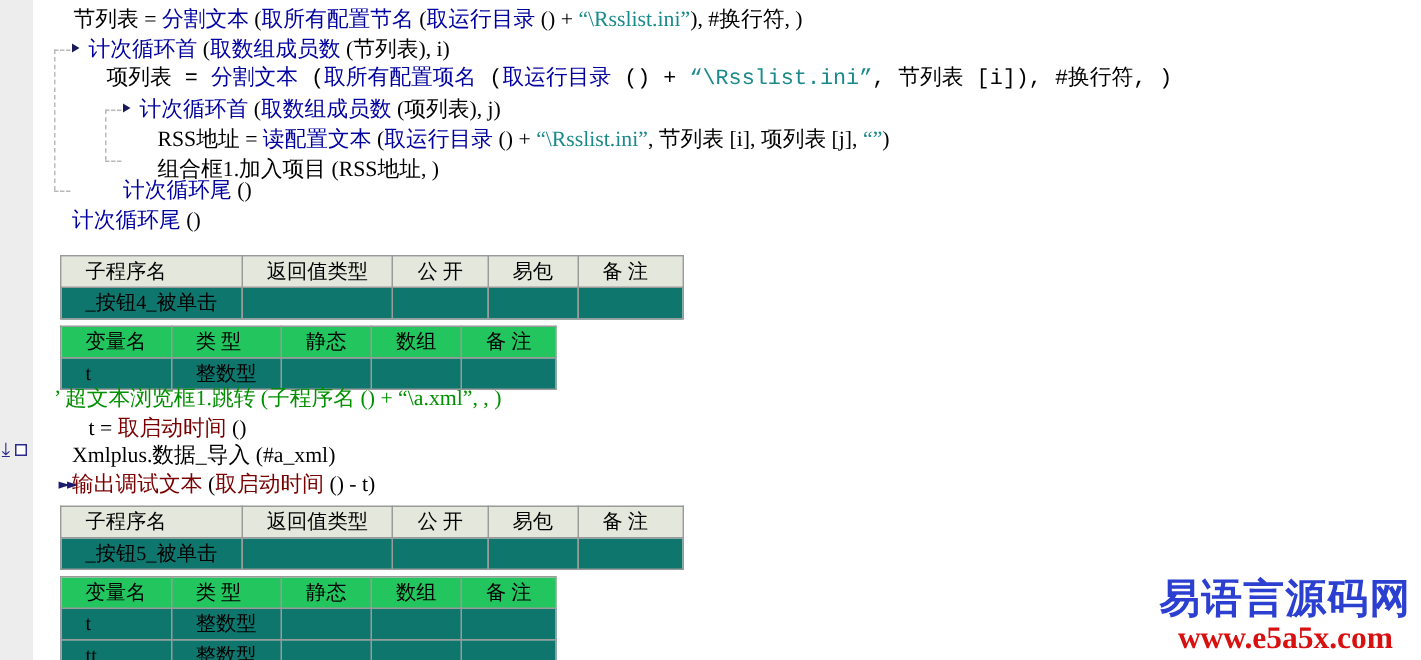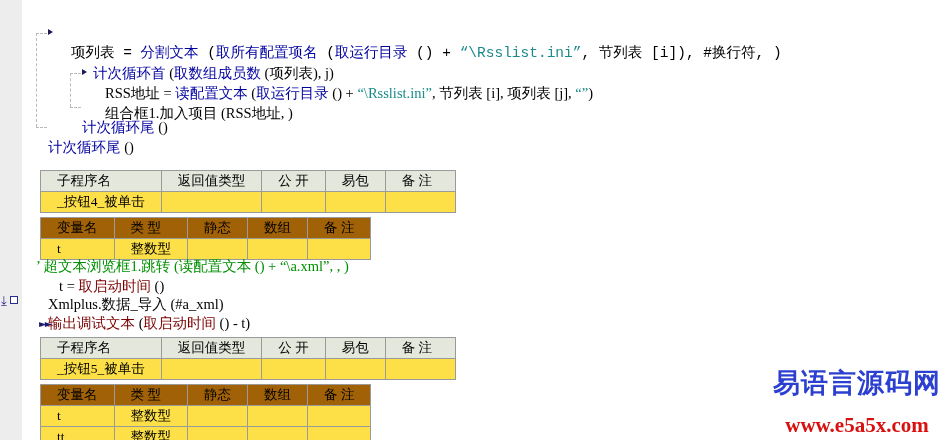--- a/index.html
+++ b/index.html
@@ -125,22 +125,22 @@
     padding: 1px 16px;
     height: 18px;
     line-height: 18px;
     font-weight: normal;
     text-align: left;
     white-space: nowrap;
     color: #000000;
     box-sizing: border-box;
   }
   .etable.sub thead td { background: #e4e8dc; }
-  .etable.var thead td { background: #a16207; }
-  .etable tbody td { background: #fde047; }
+  .etable.var thead td { background: #22c55e; }
+  .etable tbody td { background: #0f766e; }
   .cell-type { color: #00008b; }
   .cell-name { color: #000000; }
 
   
   #watermark {
     position: absolute;
     right: 6px;
     bottom: 4px;
     text-align: center;
     line-height: 1;
@@ -152,21 +152,21 @@
     color: #2b3fd0;
     letter-spacing: 1px;
     display: block;
   }
   #wm-url {
     font-family: "Liberation Serif", "DejaVu Serif", serif;
     font-size: 21px;
     font-weight: bold;
     color: #d81010;
     display: block;
-    margin-top: 18px;
+    margin-top: 2px;
   }
 </style>
 </head>
 <body>
 
 <div id="editor">
 
   <div id="gutter">
     <span class="gw-cursor" style="left:1px; top:294px;">⤓</span>
     <span class="gw-box" style="left:10px; top:296px;"></span>
@@ -180,20 +180,22 @@
     <div class="hline" style="left:13px; top:127px; width:11px;"></div>
     <span class="tri tri-dark" style="left:25px; top:29px;"></span>
 
     <div class="vline" style="left:47px; top:73px; height:34px;"></div>
     <div class="hline" style="left:47px; top:73px; width:11px;"></div>
     <div class="hline" style="left:47px; top:107px; width:11px;"></div>
     <span class="tri tri-dark" style="left:59px; top:69px;"></span>
 
     <span class="dbl-arrow" style="left:16px; top:319px;">►►</span>
 
+    <div class="code-line" id="cl-1" style="left:26px; top:3px;"><span class="seg dark">节列表 = </span><span class="seg kw">分割文本</span><span class="seg dark"> (</span><span class="seg kw">取所有配置节名</span><span class="seg dark"> (</span><span class="seg kw">取运行目录</span><span class="seg dark"> () + </span><span class="seg str">“\Rsslist.ini”</span><span class="seg dark">), #换行符, )</span></div>
+    <div class="code-line" id="cl-2" style="left:36px; top:23px;"><span class="seg kw">计次循环首</span><span class="seg dark"> (</span><span class="seg kw">取数组成员数</span><span class="seg dark"> (节列表), i)</span></div>
     <div class="code-line" id="cl-3" style="left:48px; top:43px;font-family:Liberation Mono, monospace;"><span class="seg dark">项列表 = </span><span class="seg kw">分割文本</span><span class="seg dark"> (</span><span class="seg kw">取所有配置项名</span><span class="seg dark"> (</span><span class="seg kw">取运行目录</span><span class="seg dark"> () + </span><span class="seg str">“\Rsslist.ini”</span><span class="seg dark">, 节列表 [i]), #换行符, )</span></div>
     <div class="code-line" id="cl-5" style="left:82px; top:83px;"><span class="seg dark">RSS地址 = </span><span class="seg kw">读配置文本</span><span class="seg dark"> (</span><span class="seg kw">取运行目录</span><span class="seg dark"> () + </span><span class="seg str">“\Rsslist.ini”</span><span class="seg dark">, 节列表 [i], 项列表 [j], </span><span class="seg str">“”</span><span class="seg dark">)</span></div>
     <div class="code-line" id="cl-4" style="left:70px; top:63px;"><span class="seg kw">计次循环首</span><span class="seg dark"> (</span><span class="seg kw">取数组成员数</span><span class="seg dark"> (项列表), j)</span></div>
     <div class="code-line" id="cl-6" style="left:82px; top:103px;"><span class="seg dark">组合框1.</span><span class="seg dark">加入项目</span><span class="seg dark"> (RSS地址, )</span></div>
     <div class="code-line" id="cl-7" style="left:59px; top:117px;"><span class="seg kw">计次循环尾</span><span class="seg dark"> ()</span></div>
     <div class="code-line" id="cl-8" style="left:25px; top:137px;"><span class="seg kw">计次循环尾</span><span class="seg dark"> ()</span></div>
 
     <table class="etable sub" style="left:17px; top:170px;">
       <thead>
         <tr>
@@ -229,21 +231,21 @@
         <tr>
           <td class="cell-name">t</td>
           <td class="cell-type">整数型</td>
           <td></td>
           <td></td>
           <td></td>
         </tr>
       </tbody>
     </table>
 
-    <div class="code-line" id="cl-9" style="left:13px; top:256px;"><span class="seg cmt">’ 超文本浏览框1.跳转 (读配置文本 () + “\a.xml”, , )</span></div>
+    <div class="code-line" id="cl-9" style="left:13px; top:256px;"><span class="seg cmt">’ 超文本浏览框1.跳转 (子程序名 () + “\a.xml”, , )</span></div>
     <div class="code-line" id="cl-10" style="left:36px; top:276px;"><span class="seg dark">t = </span><span class="seg cmd">取启动时间</span><span class="seg dark"> ()</span></div>
     <div class="code-line" id="cl-11" style="left:25px; top:294px;"><span class="seg dark">Xmlplus.</span><span class="seg dark">数据_导入</span><span class="seg dark"> (#a_xml)</span></div>
     <div class="code-line" id="cl-12" style="left:25px; top:313px;"><span class="seg cmd">输出调试文本</span><span class="seg dark"> (</span><span class="seg cmd">取启动时间</span><span class="seg dark"> () - t)</span></div>
 
     <table class="etable sub" style="left:17px; top:337px;">
       <thead>
         <tr>
           <td style="width:113px;">子程序名</td>
           <td style="width:92px;">返回值类型</td>
           <td style="width:40px;">公 开</td>

